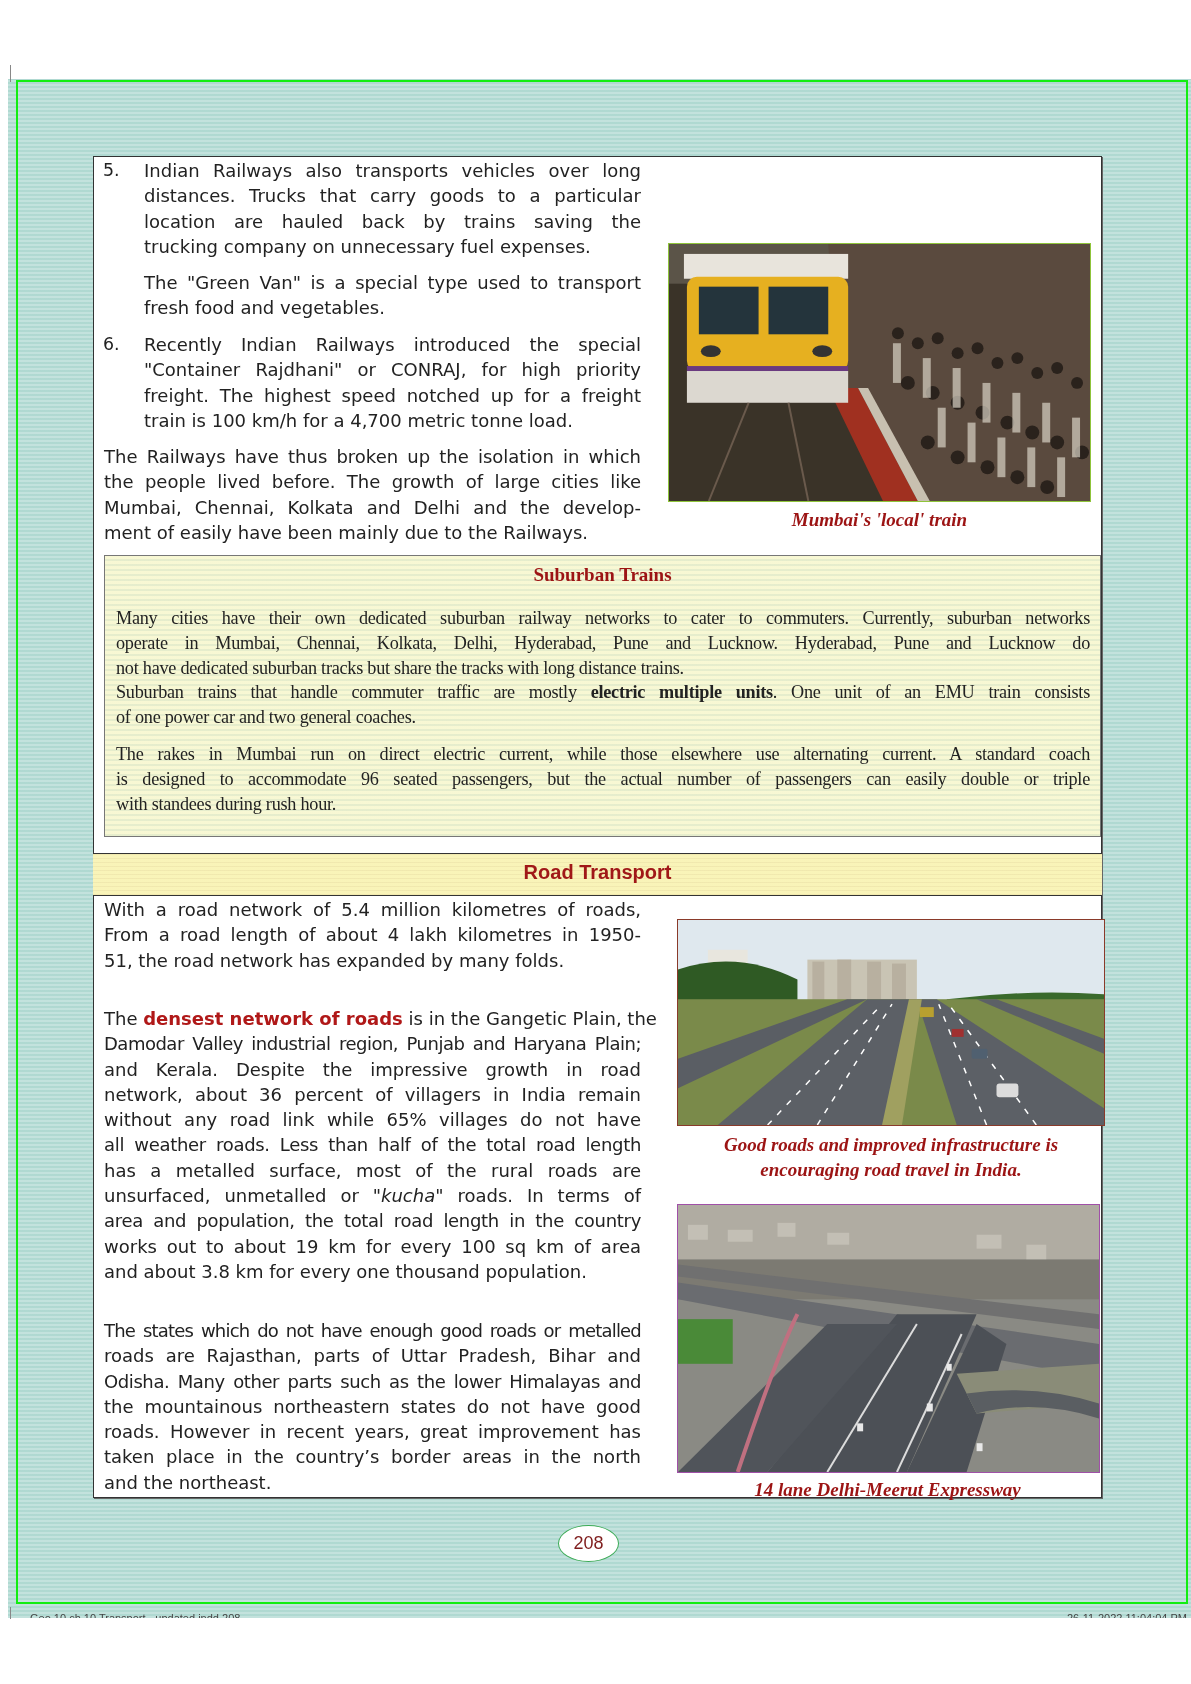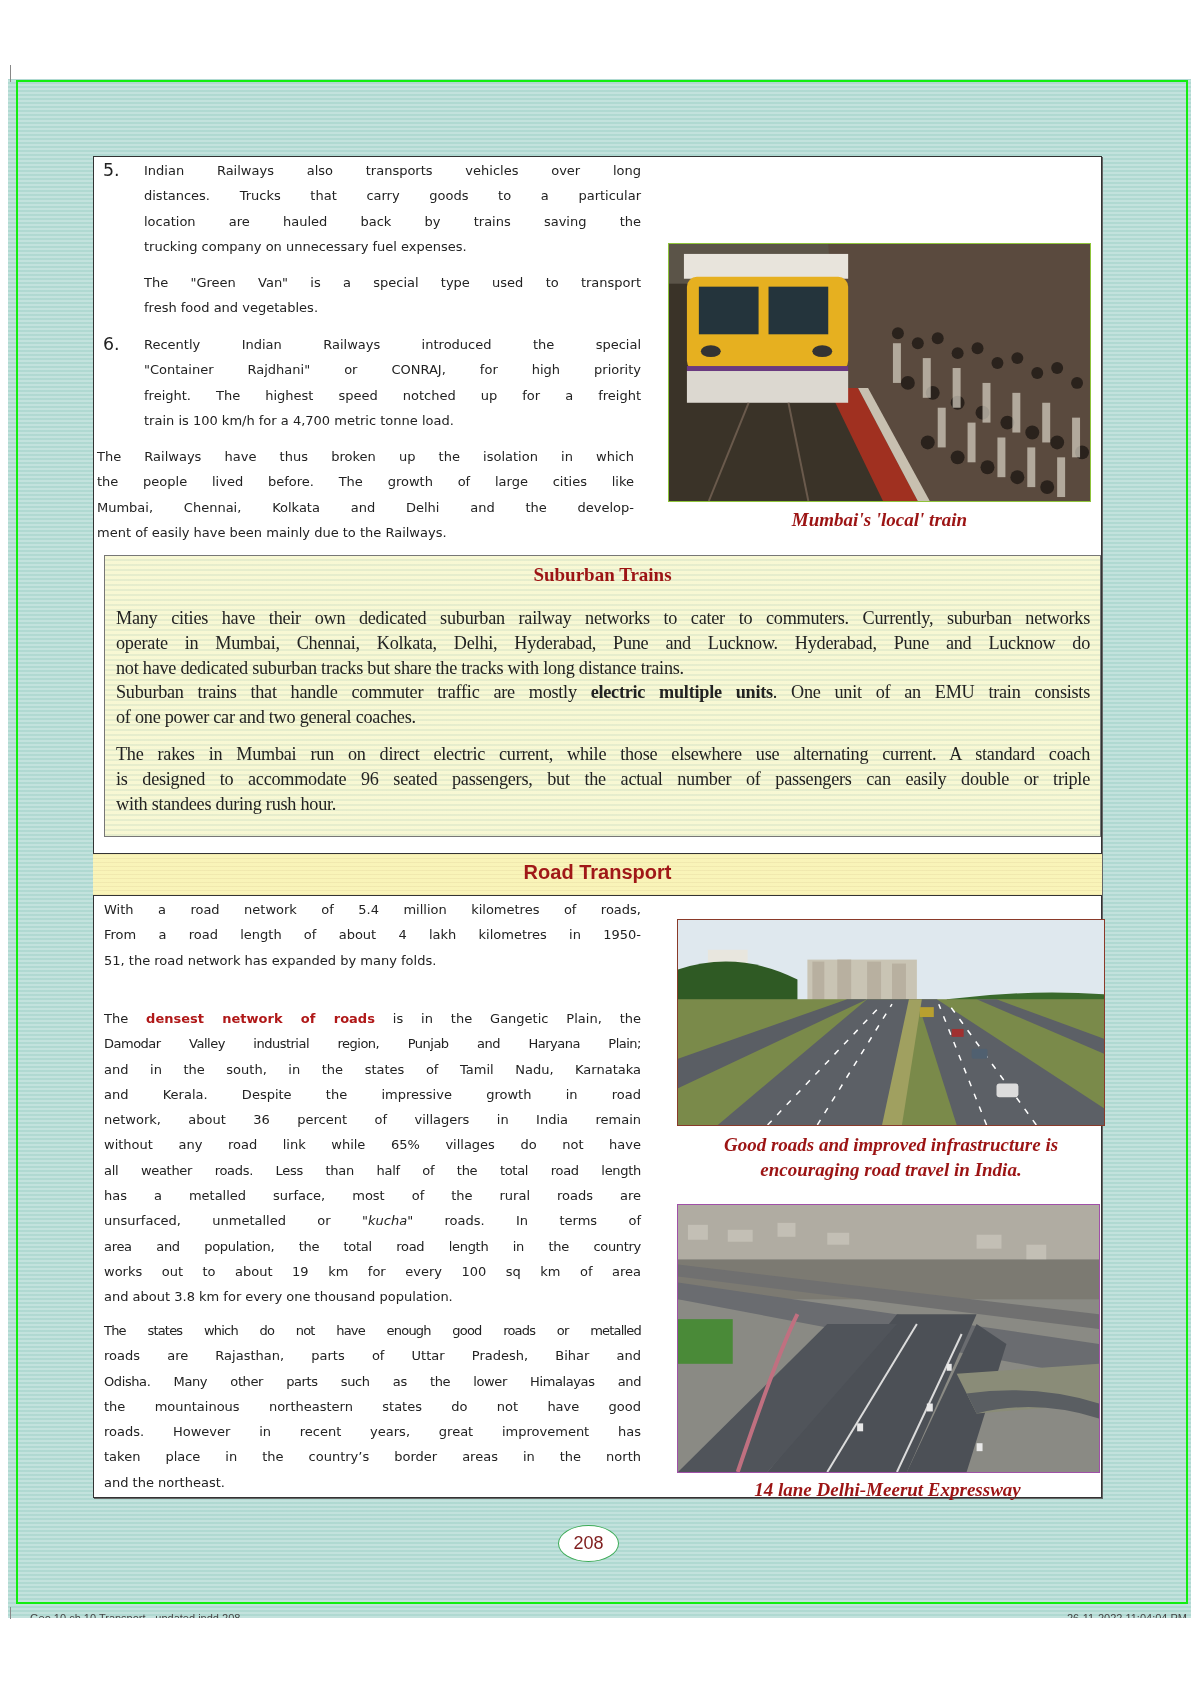--- a/index.html
+++ b/index.html
@@ -16,21 +16,21 @@
   .green-frame {
     position: absolute; left: 16px; top: 80px; width: 1172px; height: 1524px;
     border: 2px solid #11ee11;
   }
 
   .main-box {
     position: absolute; left: 93px; top: 156px; width: 1009px; height: 1342px;
     background: #ffffff; border: 1.5px solid #333; box-shadow: 1px 1px 0 #666;
   }
 
-  .txt { position: absolute; font-family: "DejaVu Sans", sans-serif; font-size: 13px; line-height: 25.3px; color: #222; text-align: justify; }
+  .txt { position: absolute; font-family: "DejaVu Sans", sans-serif; font-size: 18px; line-height: 25.3px; color: #222; text-align: justify; }
   .txt .line { display: block; text-align: justify; text-align-last: justify; white-space: nowrap; height: 25.3px; }
   .txt .line.last { text-align-last: left; }
   .num { position: absolute; font-size: 17.4px; line-height: 25.3px; color: #222; }
 
   .red { color: #b01818; font-weight: bold; }
   .bold { font-weight: bold; }
   .ital { font-style: italic; }
 
   .photo { position: absolute; overflow: hidden; }
   .photo svg { display: block; width: 100%; height: 100%; }
@@ -90,21 +90,21 @@
   <span class="line">The "Green Van" is a special type used to transport</span>
   <span class="line last">fresh food and vegetables.</span>
 </div>
 <div class="num" style="left:103px; top:332px;">6.</div>
 <div class="txt" style="left:144px; top:332px; width:497px;">
   <span class="line">Recently Indian Railways introduced the special</span>
   <span class="line">"Container Rajdhani" or  CONRAJ, for high priority</span>
   <span class="line">freight. The highest speed notched up for a freight</span>
   <span class="line last">train is 100 km/h for a 4,700 metric tonne load.</span>
 </div>
-<div class="txt" style="left:97px; top:444px; width:537px;">
+<div class="txt" style="left:104px; top:444px; width:537px;">
   <span class="line">The Railways have thus broken up the isolation in which</span>
   <span class="line">the people lived before. The growth of large cities like</span>
   <span class="line">Mumbai, Chennai, Kolkata and Delhi and the develop-</span>
   <span class="line last">ment of easily have been mainly due to the Railways.</span>
 </div>
 
 <div class="photo" style="left:668px; top:243px; width:423px; height:259px; border:1.5px solid #8fc43a;">
   <svg viewBox="0 0 423 259" preserveAspectRatio="none">
     <rect x="0" y="0" width="423" height="259" fill="#3a3328"></rect>
     <rect x="0" y="0" width="423" height="40" fill="#5b5448"></rect>
@@ -187,21 +187,20 @@
 </div>
 
 <div class="txt" style="left:104px; top:897px; width:537px;">
   <span class="line">With a road network of 5.4 million kilometres of roads,</span>
   <span class="line">From a road length of about 4 lakh kilometres in 1950-</span>
   <span class="line last">51, the road network has expanded by many folds.</span>
 </div>
 <div class="txt" style="left:104px; top:1006px; width:537px;">
   <span class="line"><span>The </span><span class="red">densest network of roads</span><span> is in the Gangetic Plain, the</span></span>
   <span class="line" style="letter-spacing:-0.5px;">Damodar Valley industrial region, Punjab and Haryana Plain;</span>
-  <span class="line">and in the south, in the states of Tamil Nadu, Karnataka</span>
   <span class="line">and Kerala. Despite the impressive growth in road</span>
   <span class="line">network, about 36 percent of villagers in India remain</span>
   <span class="line">without any road link while 65% villages do not have</span>
   <span class="line" style="letter-spacing:-0.3px;">all weather roads. Less than half of the total road length</span>
   <span class="line">has a metalled surface, most of the rural roads are</span>
   <span class="line"><span>unsurfaced, unmetalled or "</span><span class="ital">kucha</span><span>" roads. In terms of</span></span>
   <span class="line" style="letter-spacing:-0.3px;">area and population, the total road length in the country</span>
   <span class="line">works out to about 19 km for every 100 sq km of area</span>
   <span class="line last">and about 3.8 km for every one thousand population.</span>
 </div>

